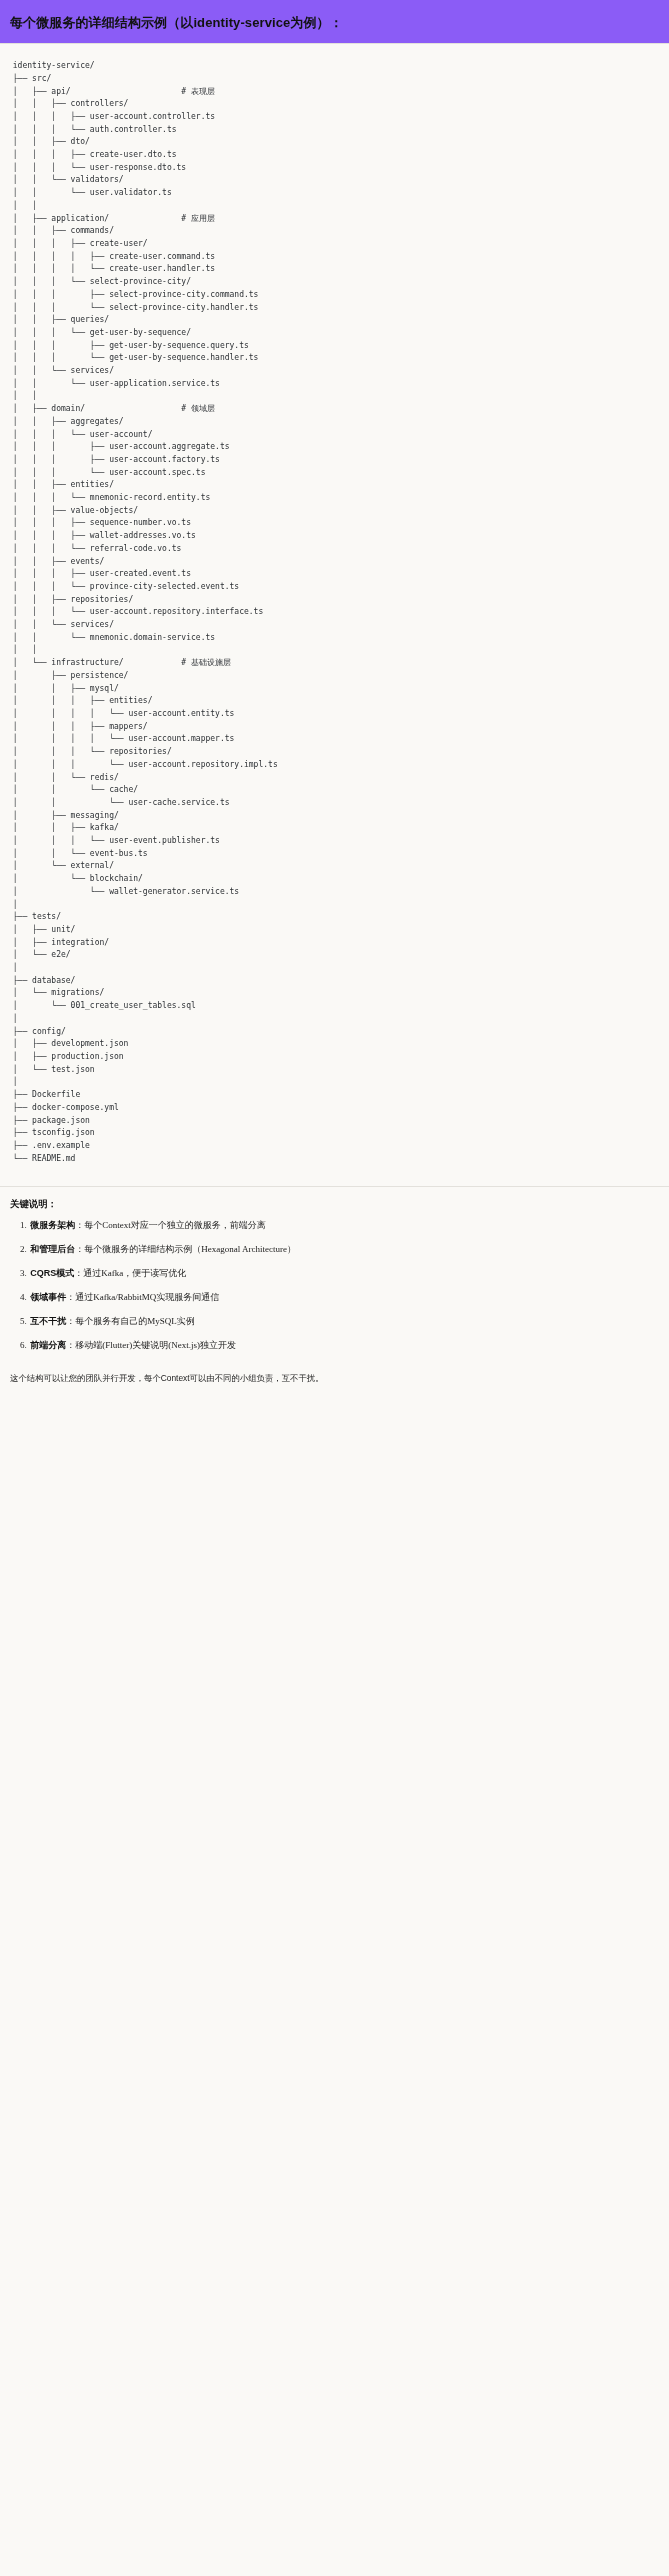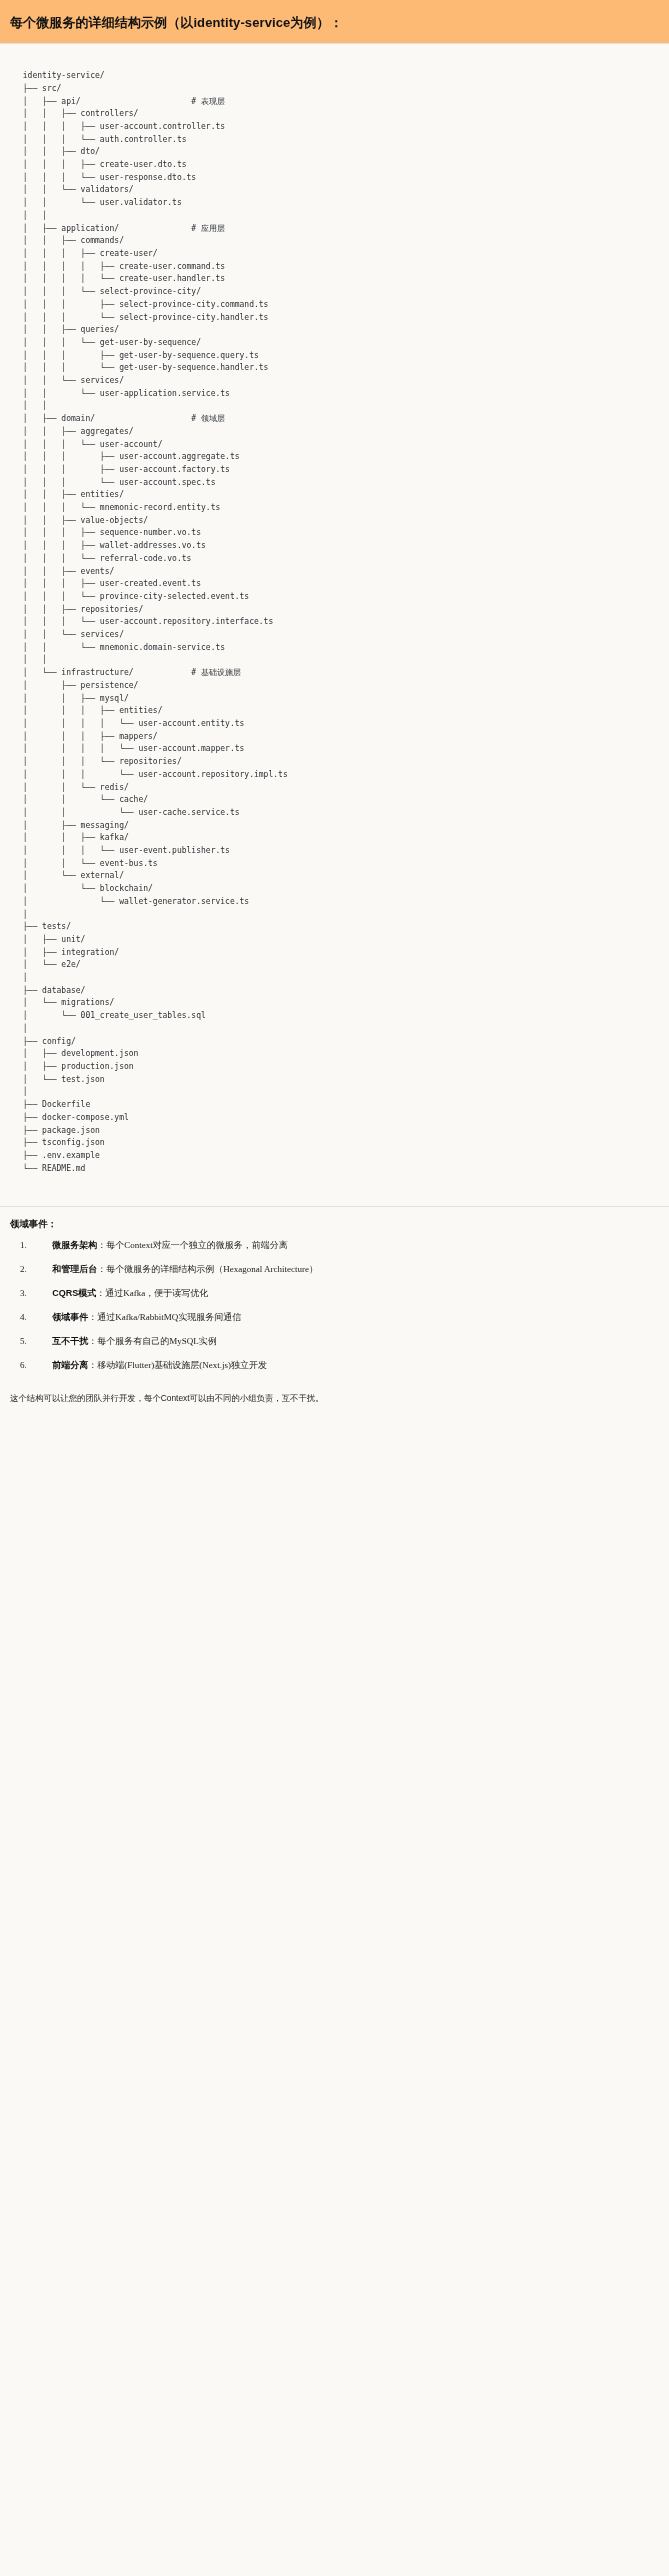--- a/index.html
+++ b/index.html
@@ -16,37 +16,37 @@
   }
   .page {
     width: 669px;
     box-sizing: border-box;
     background: #faf9f6;
   }
   
   .title-block {
     padding: 13.8px 10px 11.3px 10px;
     border-bottom: 0.6px solid #e3e1dc;
-    background: #fdba74;
+    background: #8b5cf6;
   }
   .title-text {
     font-family: "Liberation Sans", "DejaVu Sans", sans-serif;
     font-weight: bold;
     font-size: 13px;
     line-height: 1.35;
     letter-spacing: 0.1px;
     color: #121212;
   }
   
   .code-block {
     padding: 12.5px 8.8px 10px 8.8px;
     background: #faf9f6;
   }
   pre.tree {
-    margin: 14px;
+    margin: 4px;
     padding: 0;
     font-family: "DejaVu Sans Mono", "Liberation Mono", monospace;
     font-size: 8px;
     line-height: 12.7px;
     color: #2b2f33;
     white-space: pre;
     overflow: visible;
     tab-size: 4;
   }
   
@@ -78,21 +78,20 @@
     margin: 0 0 10px 0;
     padding-left: 1.3px;
   }
   ol.keys > li::marker {
     font-family: "Liberation Serif", serif;
   }
   .k-term {
     font-family: "Liberation Sans", "DejaVu Sans", sans-serif;
     font-weight: bold;
     color: #121212;
-    margin-left: 22px;
   }
   .k-sep, .k-desc {
     font-family: "Liberation Serif", "DejaVu Serif", serif;
     color: #1b1b1b;
   }
   
   .footer-note {
     padding: 2.5px 10px 11.3px 10px;
     font-family: Liberation Sans, sans-serif;
     font-size: 8.4px;
@@ -195,39 +194,39 @@
 ├── docker-compose.yml
 ├── package.json
 ├── tsconfig.json
 ├── .env.example
 └── README.md</pre>
   </div>
 
   <hr class="rule">
 
   <div class="keys-block">
-    <div class="keys-heading">领域事件：</div>
+    <div class="keys-heading">关键说明：</div>
     <ol class="keys">
       <li>
         <span class="k-term">微服务架构</span><span class="k-sep">：</span><span class="k-desc">每个Context对应一个独立的微服务，前端分离</span>
       </li>
       <li>
         <span class="k-term">和管理后台</span><span class="k-sep">：</span><span class="k-desc">每个微服务的详细结构示例（Hexagonal Architecture）</span>
       </li>
       <li>
         <span class="k-term">CQRS模式</span><span class="k-sep">：</span><span class="k-desc">通过Kafka，便于读写优化</span>
       </li>
       <li>
         <span class="k-term">领域事件</span><span class="k-sep">：</span><span class="k-desc">通过Kafka/RabbitMQ实现服务间通信</span>
       </li>
       <li>
         <span class="k-term">互不干扰</span><span class="k-sep">：</span><span class="k-desc">每个服务有自己的MySQL实例</span>
       </li>
       <li>
-        <span class="k-term">前端分离</span><span class="k-sep">：</span><span class="k-desc">移动端(Flutter)基础设施层(Next.js)独立开发</span>
+        <span class="k-term">前端分离</span><span class="k-sep">：</span><span class="k-desc">移动端(Flutter)关键说明(Next.js)独立开发</span>
       </li>
     </ol>
   </div>
 
   <div class="footer-note">这个结构可以让您的团队并行开发，每个Context可以由不同的小组负责，互不干扰。</div>
 
 </div>
 
 
 </body></html>

